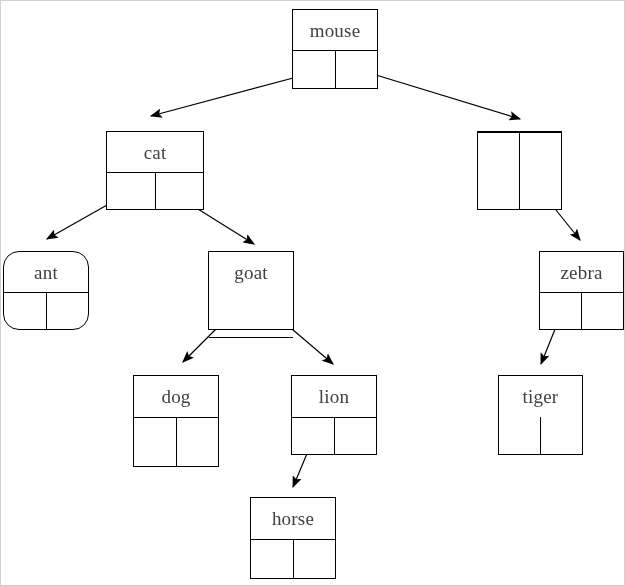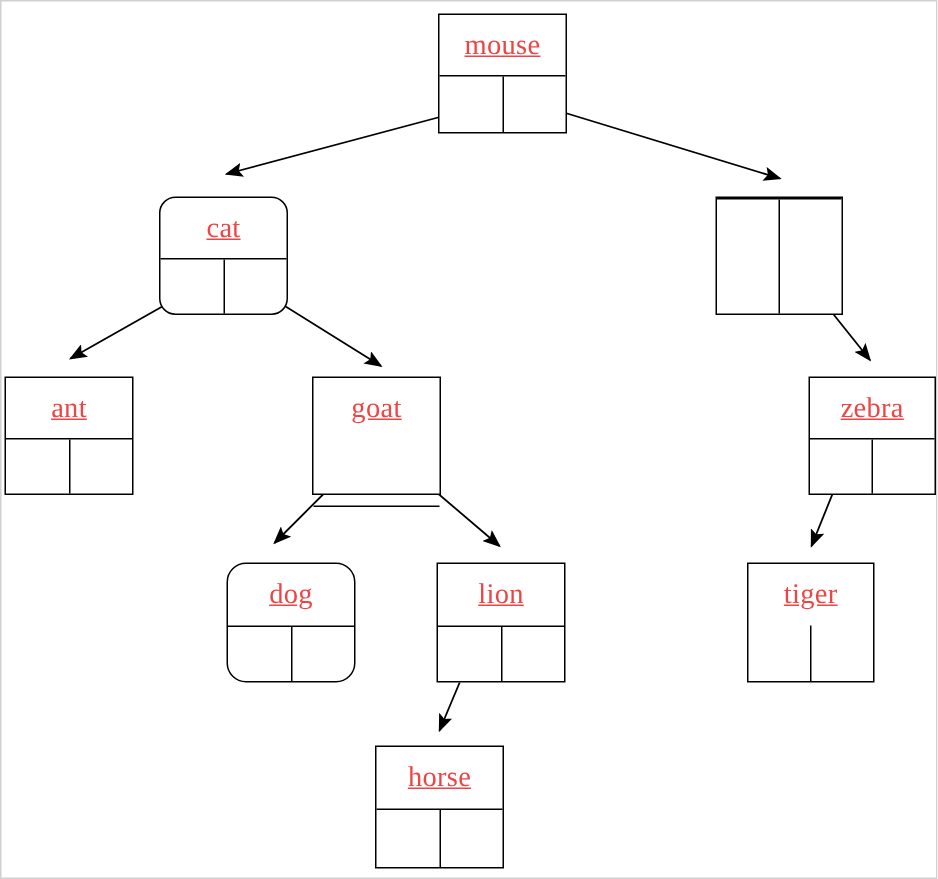--- a/index.html
+++ b/index.html
@@ -33,26 +33,25 @@
     border: 1.4px solid #000000;
     background: #ffffff;
     display: flex;
     flex-direction: column;
   }
   .node-label {
     flex: 0 0 auto;
     display: flex;
     align-items: center;
     justify-content: center;
-    color: #ef4444;
+    color: #404040;
     font-size: 19px;
     line-height: 1;
     letter-spacing: 0.2px;
     user-select: none;
-    text-decoration: underline;
   }
   .node-pointers {
     flex: 1 1 auto;
     display: flex;
     border-top: 1.4px solid #000000;
   }
   .ptr {
     flex: 1 1 50%;
     background: transparent;
   }
@@ -85,55 +84,55 @@
   </svg>
 
   <div id="nodes-layer">
       <div class="node" style="left: 291px; top: 8px; width: 86px; height: 80px;">
         <div class="node-label" style="height: 40px;">mouse</div>
         <div class="node-pointers">
           <div class="ptr left"></div>
           <div class="ptr right"></div>
         </div>
       </div>
-      <div class="node" style="left: 105px; top: 130px; width: 86px; height: 79px; border-radius: 11px;">
+      <div class="node" style="left: 105px; top: 130px; width: 98px; height: 79px;">
         <div class="node-label" style="height: 40px;">cat</div>
         <div class="node-pointers">
           <div class="ptr left"></div>
           <div class="ptr right"></div>
         </div>
       </div>
       <div class="node" style="left: 476px; top: 130px; width: 85px; height: 79px;">
         <div class="node-pointers">
           <div class="ptr left"></div>
           <div class="ptr right"></div>
         </div>
       </div>
-      <div class="node" style="left: 2px; top: 250px; width: 86px; height: 79px;">
+      <div class="node" style="left: 2px; top: 250px; width: 86px; height: 79px; border-radius: 16px;">
         <div class="node-label" style="height: 40px;">ant</div>
         <div class="node-pointers">
           <div class="ptr left"></div>
           <div class="ptr right"></div>
         </div>
       </div>
       <div class="node" style="left: 207px; top: 250px; width: 86px; height: 79px; gap: 45px;">
         <div class="node-label" style="height: 40px;">goat</div>
         <div class="node-pointers">
           <div class="ptr left"></div>
           <div class="ptr right"></div>
         </div>
       </div>
       <div class="node" style="left: 538px; top: 250px; width: 85px; height: 79px;">
         <div class="node-label" style="height: 40px; text-align: center;">zebra</div>
         <div class="node-pointers">
           <div class="ptr left"></div>
           <div class="ptr right"></div>
         </div>
       </div>
-      <div class="node" style="left: 150px; top: 374px; width: 86px; height: 80px; border-radius: 13px;">
+      <div class="node" style="left: 132px; top: 374px; width: 86px; height: 92px;">
         <div class="node-label" style="height: 41px;">dog</div>
         <div class="node-pointers">
           <div class="ptr left"></div>
           <div class="ptr right"></div>
         </div>
       </div>
       <div class="node" style="left: 290px; top: 374px; width: 86px; height: 80px;">
         <div class="node-label" style="height: 41px;">lion</div>
         <div class="node-pointers">
           <div class="ptr left"></div>

